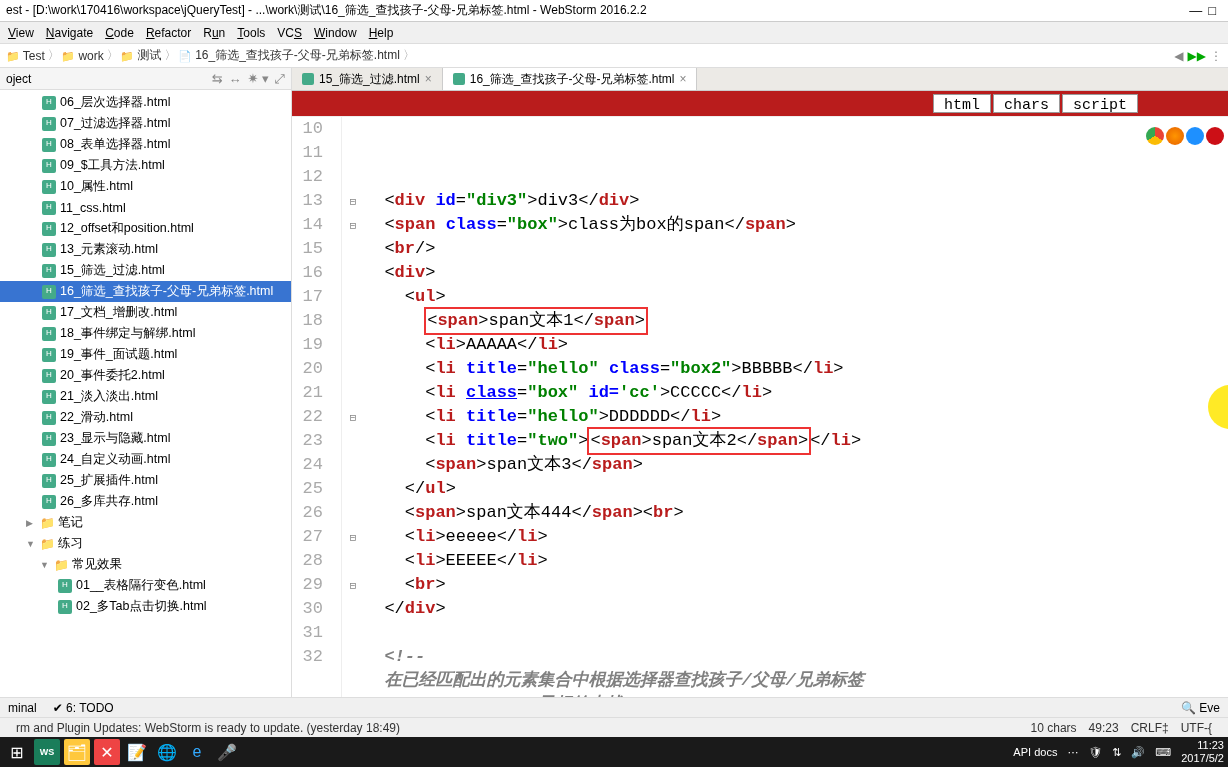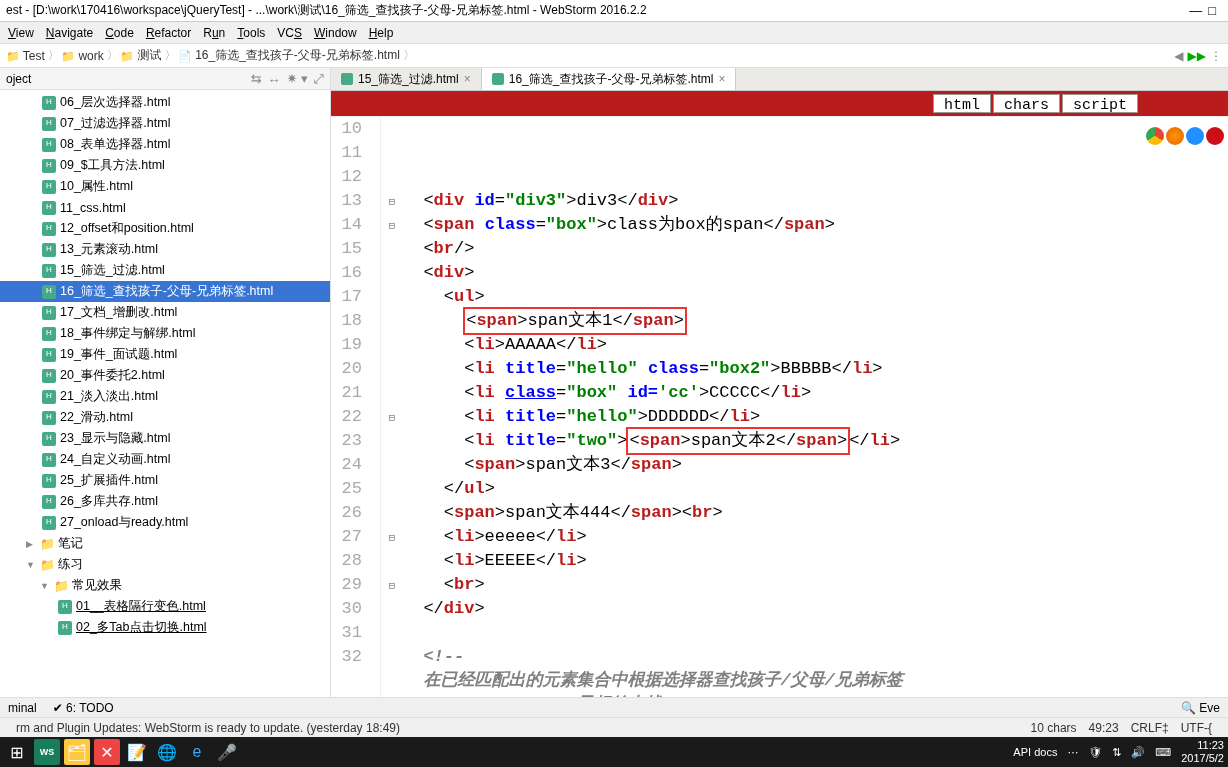--- a/index.html
+++ b/index.html
@@ -11,28 +11,28 @@
 .menu-bar span { color: #000; cursor: default; }
 .menu-bar span u { text-decoration: underline; }
 .nav-bar { background: #fff; height: 24px; display: flex; align-items: center; padding: 0 6px; border-bottom: 1px solid #ddd; justify-content: space-between; }
 .nav-bar .crumbs { display: flex; align-items: center; gap: 2px; }
 .nav-bar .crumb { display: flex; align-items: center; gap: 3px; font-size: 12px; color: #333; }
 .nav-bar .folder-icon::before { content: "📁"; font-size: 11px; }
 .nav-bar .file-icon::before { content: "📄"; font-size: 11px; }
 .nav-bar .sep { color: #999; }
 .nav-bar .run-controls { display: flex; gap: 4px; align-items: center; }
 .main-row { display: flex; height: calc(100% - 22px - 22px - 24px - 20px - 20px - 30px); }
-.project-panel { width: 331px; background: #fff; border-right: 1px solid #ddd; display: flex; flex-direction: column; }
+.project-panel { width: 292px; background: #fff; border-right: 1px solid #ddd; display: flex; flex-direction: column; }
 .project-header { height: 22px; background: #f5f5f5; border-bottom: 1px solid #ddd; display: flex; align-items: center; padding: 0 6px; justify-content: space-between; font-size: 12px; }
 .project-header .tools { display: flex; gap: 6px; color: #888; font-size: 13px; }
 .project-tree { flex: 1; overflow-y: hidden; padding: 2px 0; }
 .tree-item { display: flex; align-items: center; gap: 4px; padding: 1px 0 1px 42px; font-size: 12.5px; height: 21px; cursor: default; }
 .tree-item.indent1 { padding-left: 26px; }
 .tree-item.indent2 { padding-left: 40px; }
-.tree-item.indent3 { padding-left: 58px; text-decoration: underline; }
+.tree-item.indent3 { padding-left: 58px; }
 .tree-item.selected { background: #3874d1; color: #fff; }
 .tree-item .ficon { width: 14px; height: 14px; display: inline-block; }
 .tree-item .ficon.html { background: #4a8; border-radius: 2px; position: relative; }
 .tree-item .ficon.html::after { content: "H"; color: #fff; font-size: 8px; position: absolute; left: 4px; top: 1px; }
 .tree-item .ficon.folder::before { content: "📁"; font-size: 12px; }
 .tree-item .caret { color: #888; font-size: 9px; width: 10px; display: inline-block; }
 .editor-area { flex: 1; background: #fff; display: flex; flex-direction: column; position: relative; }
 .editor-tabs { height: 23px; background: #eceae6; display: flex; border-bottom: 1px solid #ccc; }
 .editor-tab { padding: 3px 10px; font-size: 12px; display: flex; align-items: center; gap: 5px; border-right: 1px solid #ccc; background: #eceae6; }
 .editor-tab.active { background: #fff; }
@@ -189,24 +189,20 @@
           <span>24_自定义动画.html</span>
         </div>
         <div class="tree-item">
           <span class="ficon html"></span>
           <span>25_扩展插件.html</span>
         </div>
         <div class="tree-item">
           <span class="ficon html"></span>
           <span>26_多库共存.html</span>
         </div>
-        <div class="tree-item">
-          <span class="ficon html"></span>
-          <span>27_onload与ready.html</span>
-        </div>
         <div class="tree-item indent1">
           <span class="caret">▶</span>
           <span class="ficon folder"></span>
           <span>笔记</span>
         </div>
         <div class="tree-item indent1">
           <span class="caret">▼</span>
           <span class="ficon folder"></span>
           <span>练习</span>
         </div>

